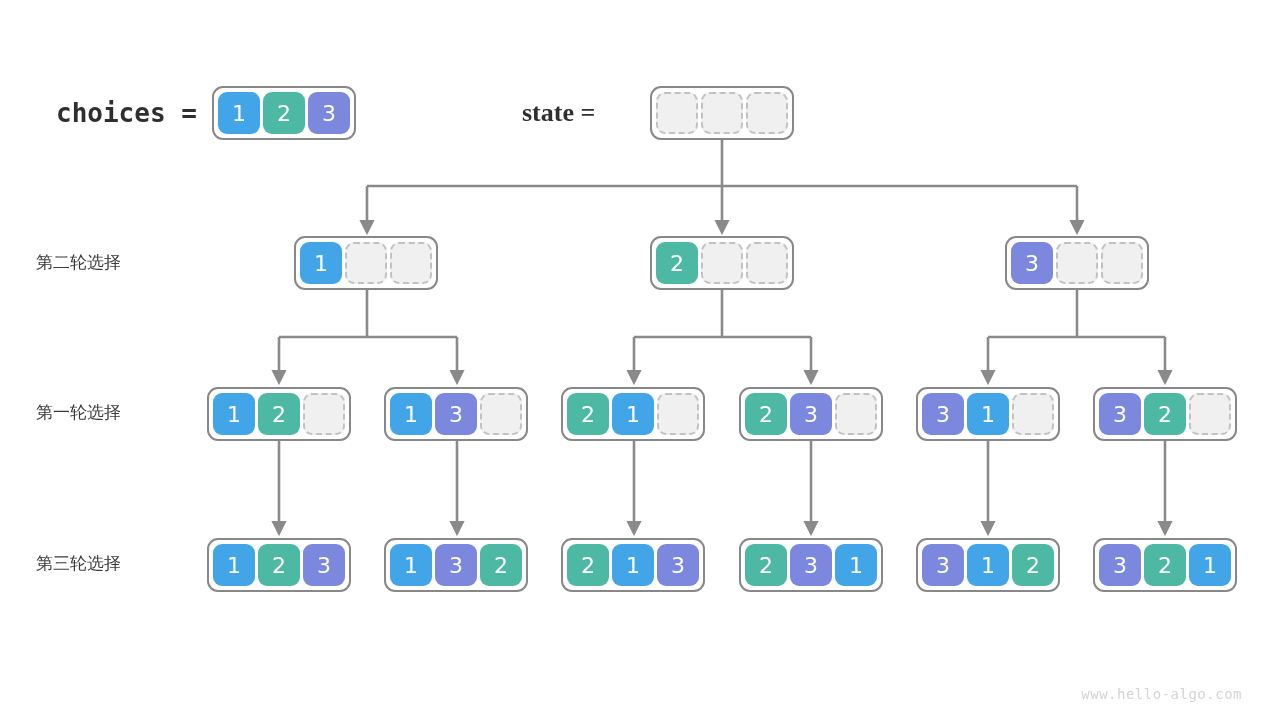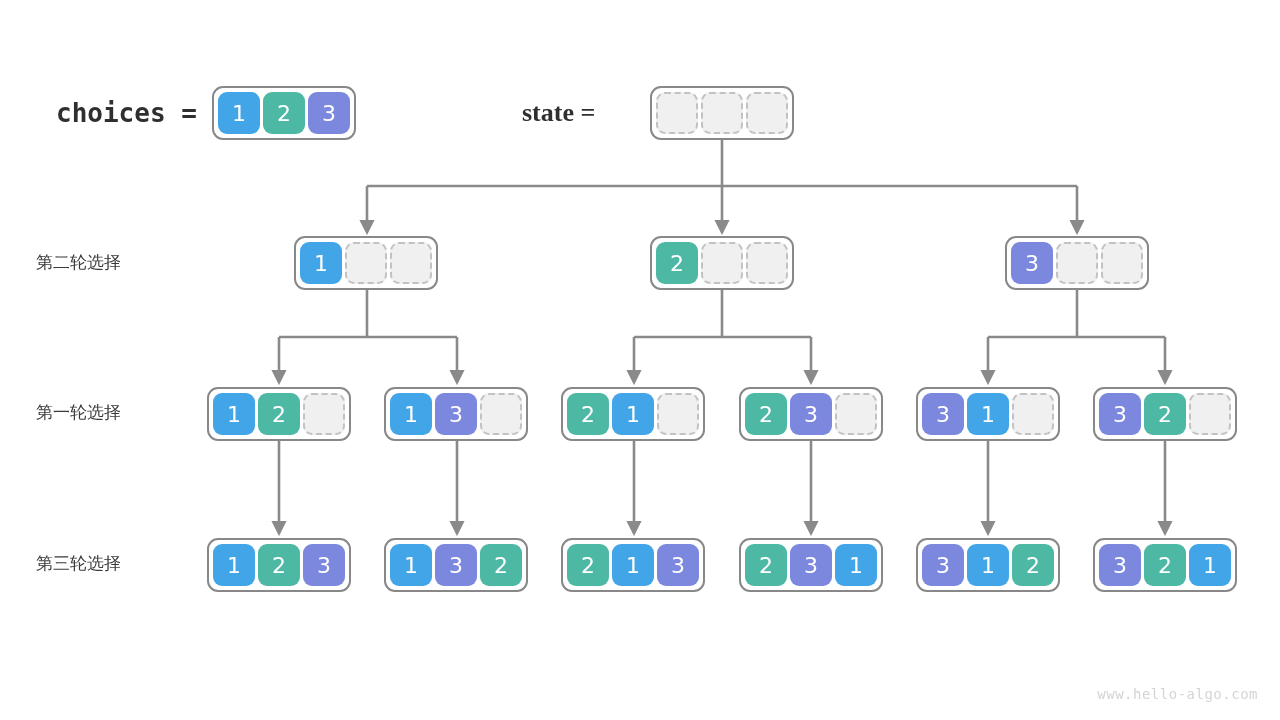--- a/index.html
+++ b/index.html
@@ -43,21 +43,21 @@
   }
   .row-label {
     position: absolute;
     font-size: 17px;
     color: #3a3a3a;
     white-space: nowrap;
     z-index: 3;
   }
   .watermark {
     position: absolute;
-    right: 22px;
+    right: 38px;
     bottom: 18px;
     font-family: "DejaVu Sans Mono", "Liberation Mono", monospace;
     font-size: 14px;
     letter-spacing: 0.5px;
     color: #d4d4d4;
     z-index: 3;
   }
 
   
   .node {

